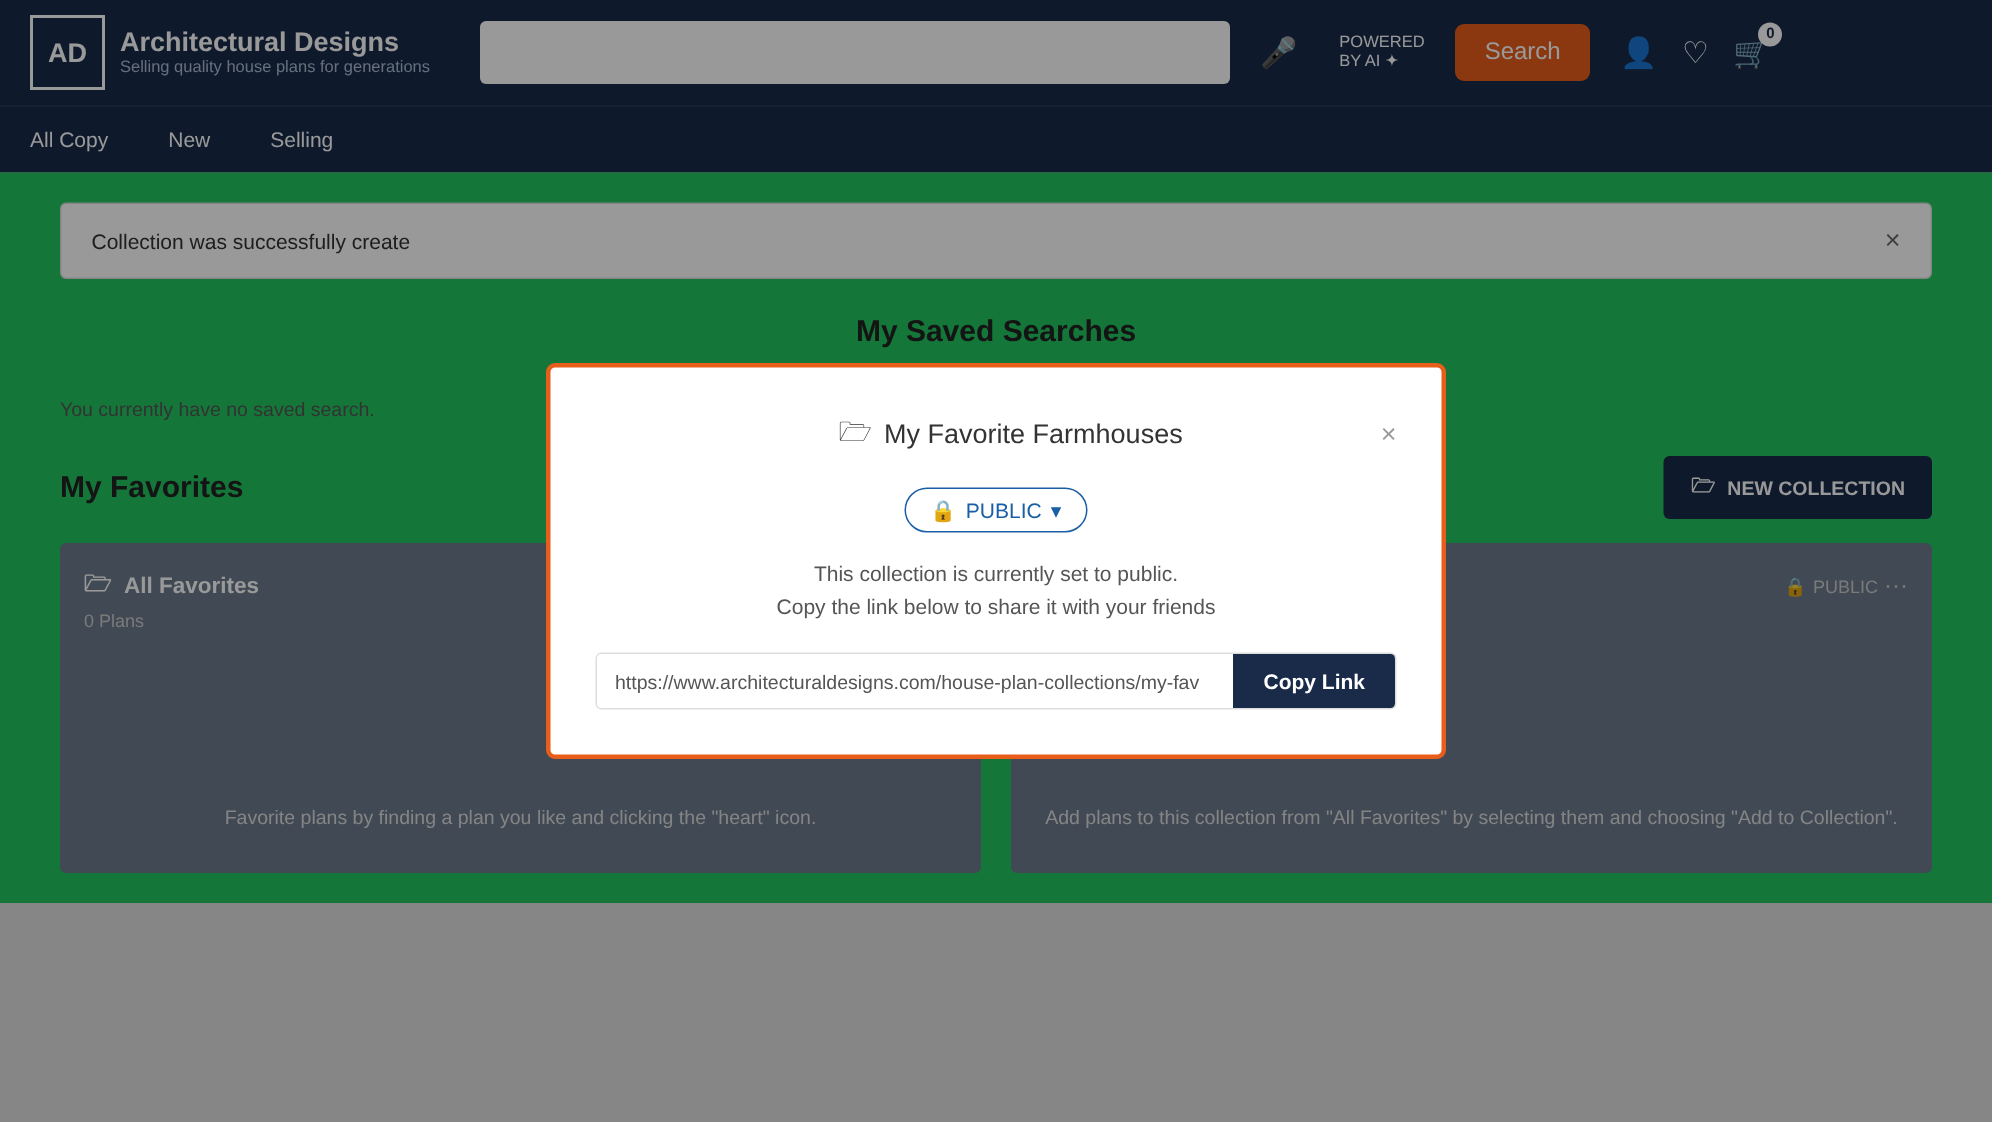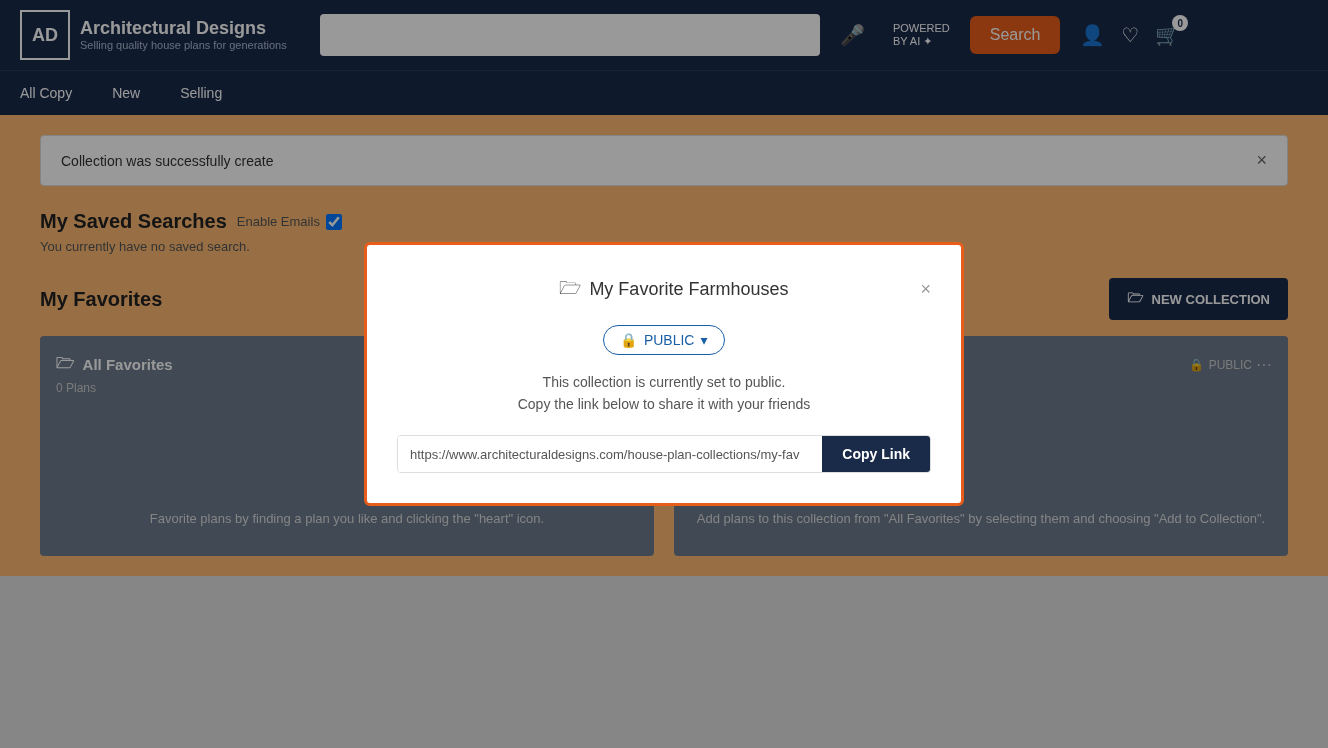--- a/index.html
+++ b/index.html
@@ -20,28 +20,28 @@
     .header-icons { display: flex; align-items: center; gap: 16px; }
     .header-icon { color: white; font-size: 20px; cursor: pointer; background: none; border: none; }
     .cart-badge { position: relative; display: inline-block; }
     .cart-count { position: absolute; top: -8px; right: -8px; background: white; color: #1a2b4a; border-radius: 50%; width: 16px; height: 16px; font-size: 10px; display: flex; align-items: center; justify-content: center; font-weight: bold; }
 
     
     .nav { background: #1a2b4a; height: 45px; display: flex; align-items: center; padding: 0 20px; gap: 40px; border-top: 1px solid #2a3b5a; }
     .nav-item { color: white; font-size: 14px; font-weight: 500; cursor: pointer; text-decoration: none; }
 
     
-    .page-content { background: #fdba74; padding: 20px 40px; }
+    .page-content { background: #22c55e; padding: 20px 40px; }
 
     
     .success-banner { background: white; border: 1px solid #ddd; border-radius: 4px; padding: 14px 20px; display: flex; align-items: center; justify-content: space-between; margin-bottom: 24px; font-size: 14px; color: #333; }
     .close-banner { background: none; border: none; font-size: 18px; cursor: pointer; color: #666; }
 
     
-    .section-row { display: flex; align-items: center; gap: 10px; margin-bottom: 6px; }
+    .section-row { display: flex; align-items: center; gap: 10px; margin-bottom: 6px; flex-direction: column; }
     .section-title { font-size: 20px; font-weight: bold; color: #222; }
     .enable-emails { font-size: 13px; color: #555; display: flex; align-items: center; gap: 6px; }
     .enable-emails input { width: 16px; height: 16px; }
     .section-sub { font-size: 13px; color: #555; margin-bottom: 24px; }
 
     
     .favorites-header { display: flex; align-items: center; justify-content: space-between; margin-bottom: 16px; }
     .new-collection-btn { background: #1a2b4a; color: white; border: none; border-radius: 4px; padding: 10px 18px; font-size: 13px; font-weight: bold; cursor: pointer; display: flex; align-items: center; gap: 8px; }
 
     

